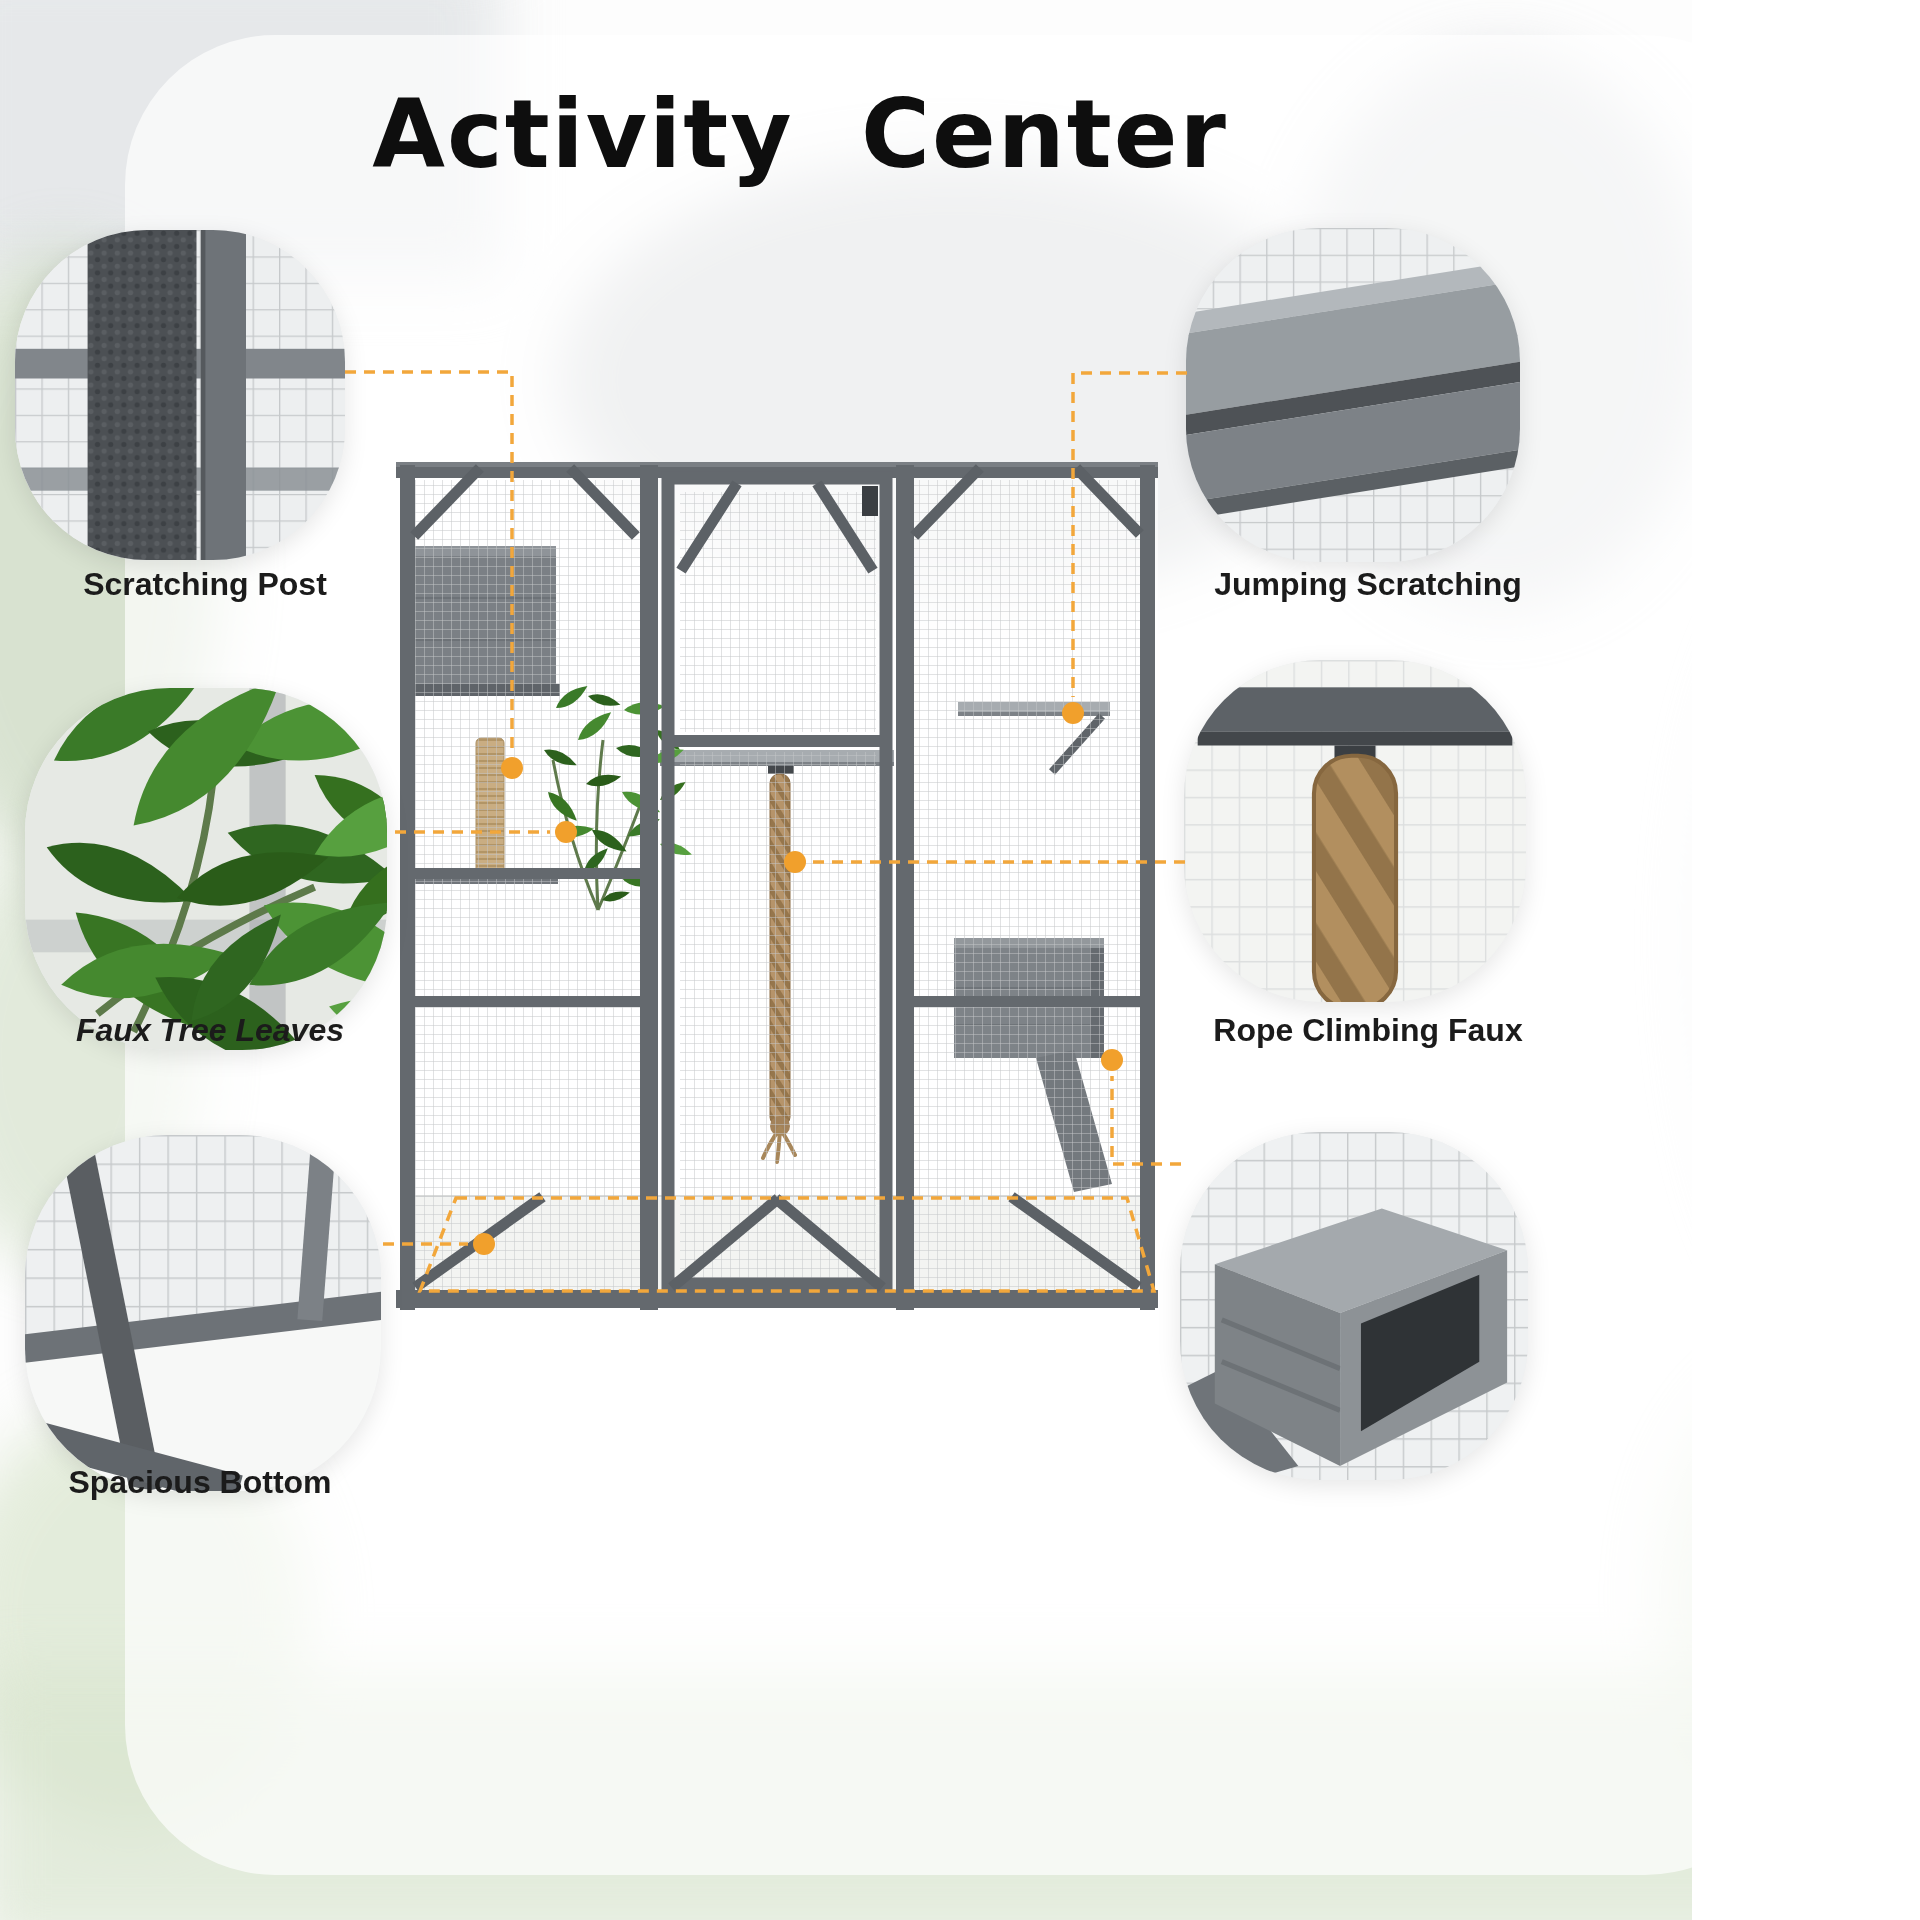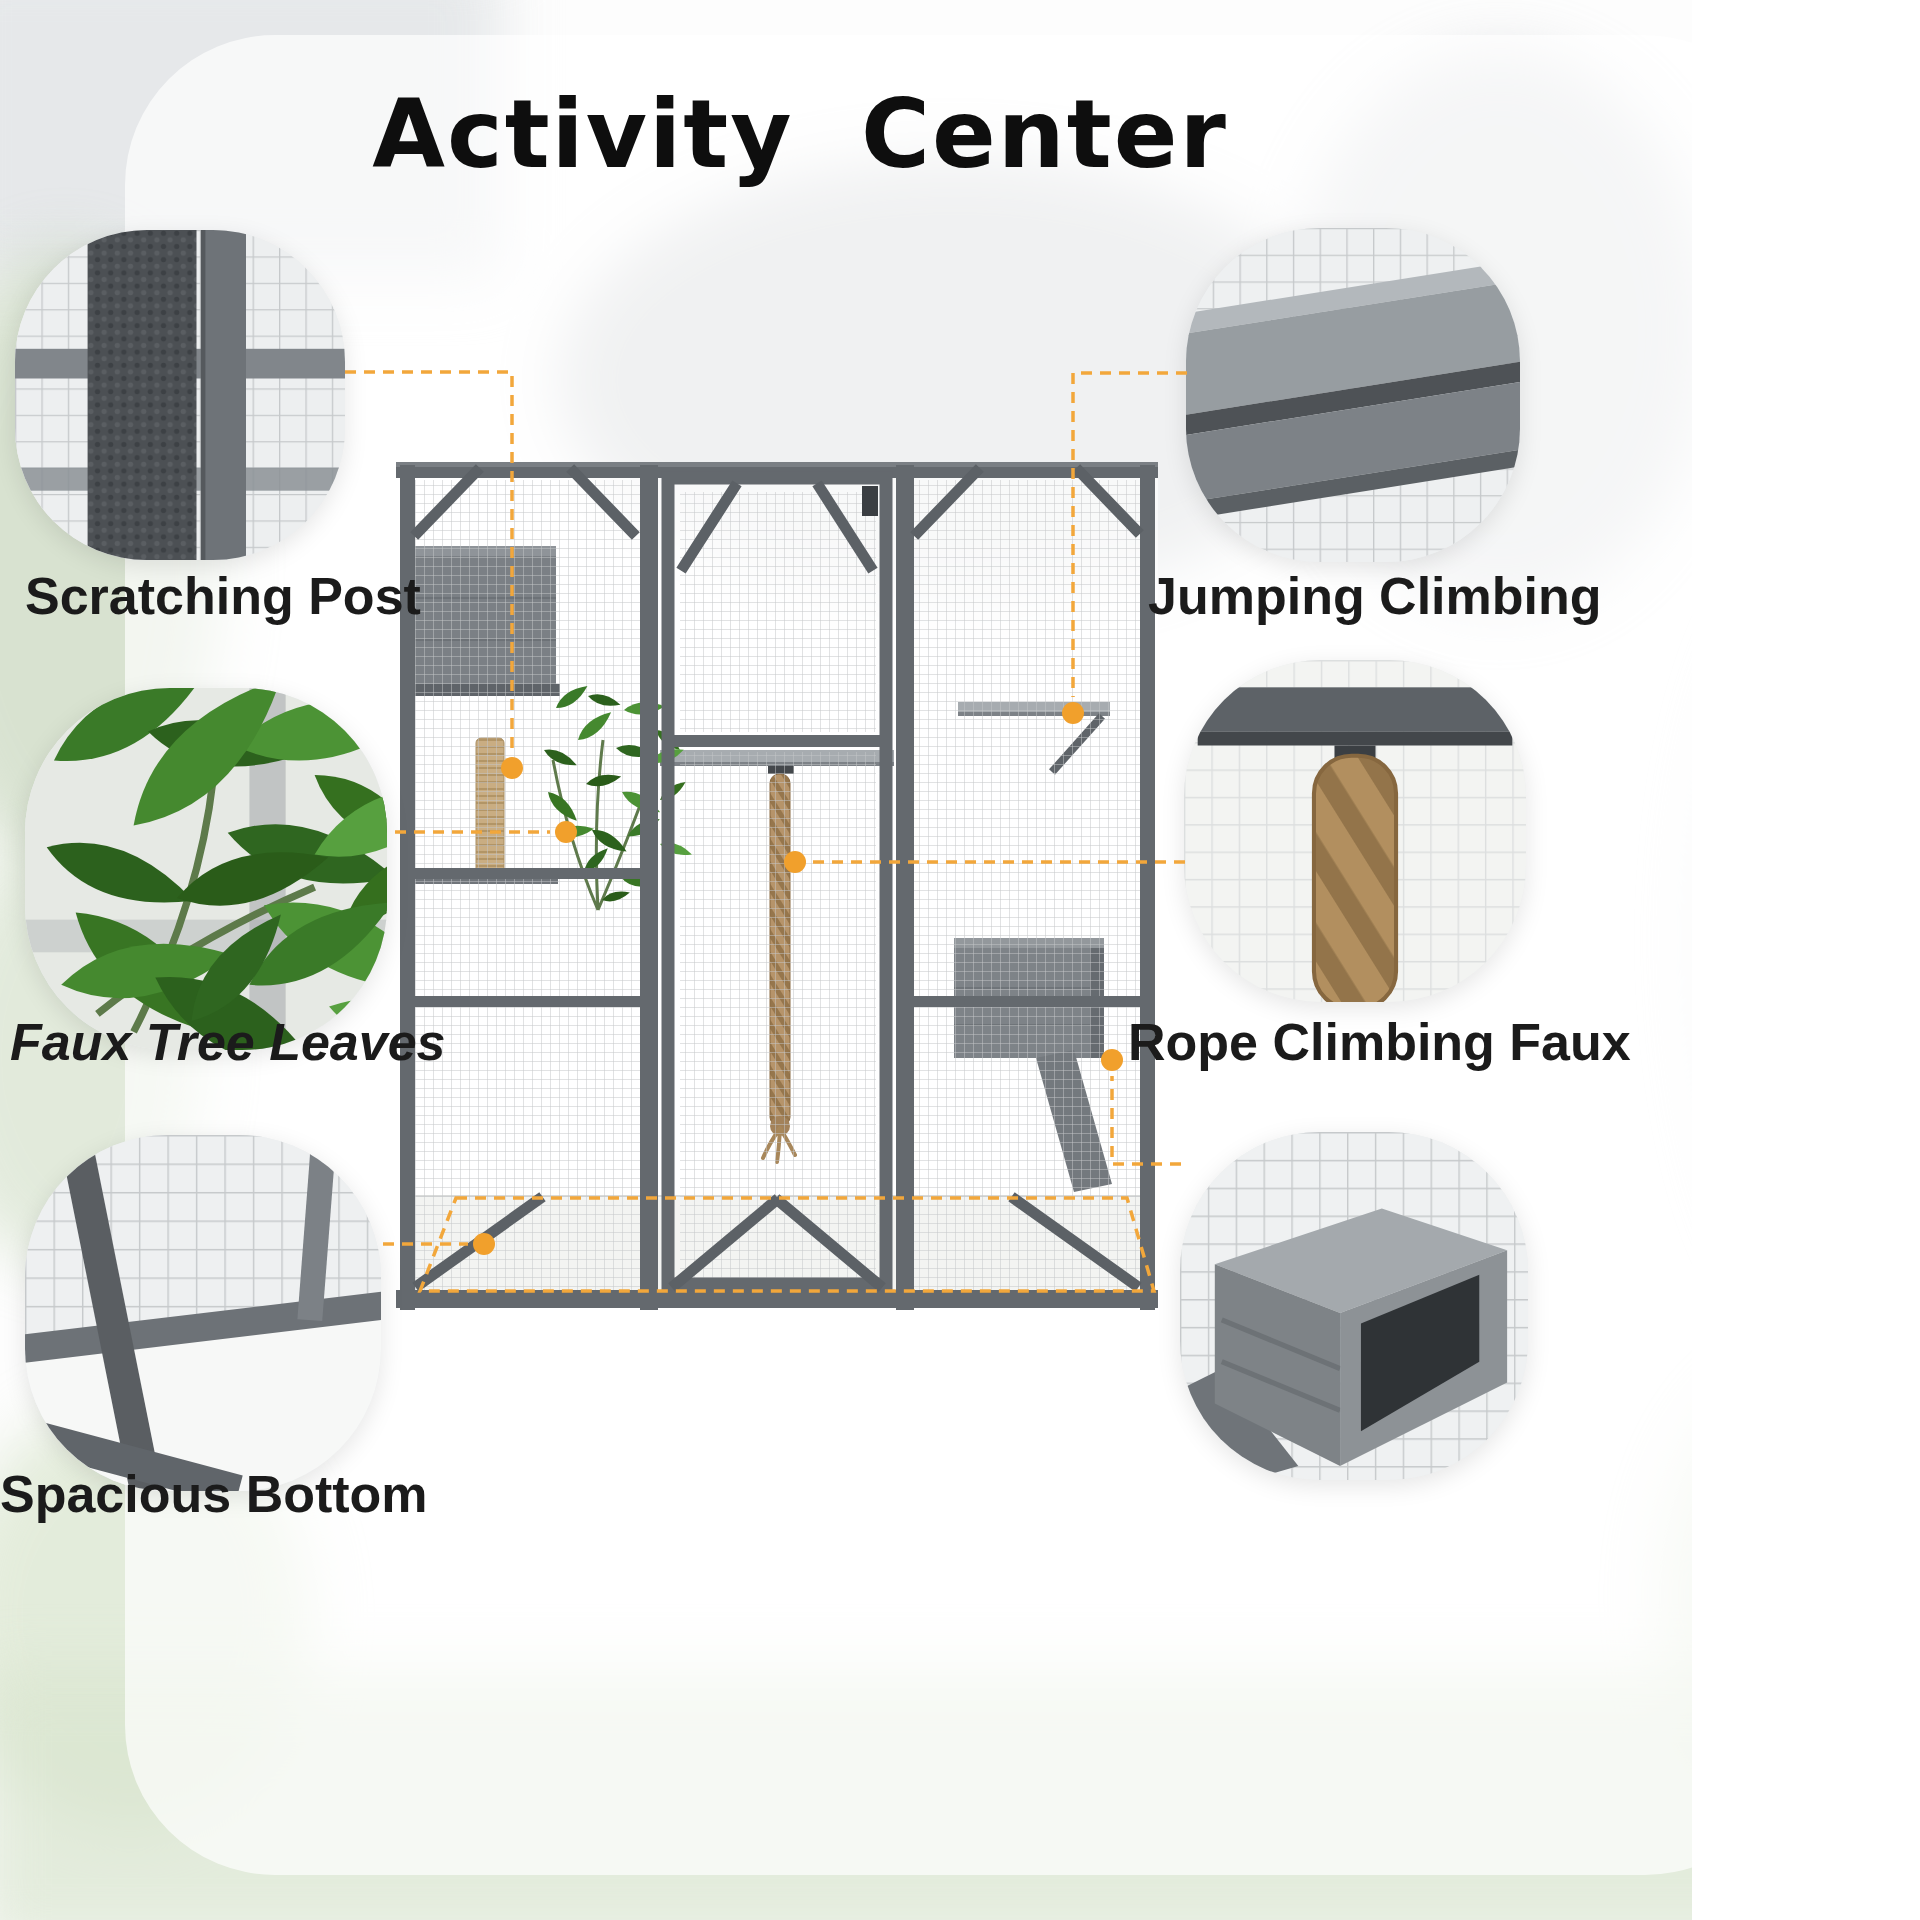--- a/index.html
+++ b/index.html
@@ -7,21 +7,21 @@
           background:#fdfdfd;font-family:"Liberation Sans",sans-serif;}
   .bg-blob{position:absolute;border-radius:50%;filter:blur(30px);}
   .card-overlay{position:absolute;left:125px;top:35px;width:1670px;height:1840px;
                 border-radius:150px;background:rgba(255,255,255,0.68);}
   .title{position:absolute;left:0;top:80px;width:1600px;text-align:center;
          font-family:"DejaVu Sans",sans-serif;font-weight:bold;font-size:94px;
          letter-spacing:2px;word-spacing:0.35em;color:#0e0e0e;margin:0;}
   .callout{position:absolute;border-radius:40%;overflow:hidden;
            box-shadow:0 6px 24px rgba(0,0,0,0.10);background:#eceeef;}
   .callout svg{display:block;width:100%;height:100%;}
-  .feature-label{position:absolute;font-weight:bold;font-size:52px;color:#1b1b1b;
+  .feature-label{position:absolute;font-weight:bold;font-size:32px;color:#1b1b1b;
                  text-align:center;white-space:nowrap;}
   .product-svg{position:absolute;left:388px;top:440px;}
   .connectors{position:absolute;left:0;top:0;pointer-events:none;}
 </style>
 </head>
 <body>
 
 <div class="canvas">
 
   <div class="bg-blob" style="left:-60px;top:-50px;width:560px;height:330px;background:#e2e5e7;opacity:.85;border-radius:0;"></div>
@@ -285,16 +285,16 @@
       <circle cx="484" cy="1244" r="11"></circle>
       <circle cx="1073" cy="713" r="11"></circle>
       <circle cx="795" cy="862" r="11"></circle>
       <circle cx="1112" cy="1060" r="11"></circle>
     </g>
   </svg>
 
   <div class="feature-label" style="left:25px;top:566px;width:360px;">Scratching Post</div>
   <div class="feature-label" style="left:10px;top:1012px;width:400px;font-style:italic;">Faux Tree Leaves</div>
   <div class="feature-label" style="left:0px;top:1464px;width:400px;">Spacious Bottom</div>
-  <div class="feature-label" style="left:1148px;top:566px;width:440px;">Jumping Climbing</div>
+  <div class="feature-label" style="left:1148px;top:566px;width:440px;">Jumping Scratching</div>
   <div class="feature-label" style="left:1128px;top:1012px;width:480px;">Rope Climbing Faux</div>
 
 </div>
 
 </body></html>

